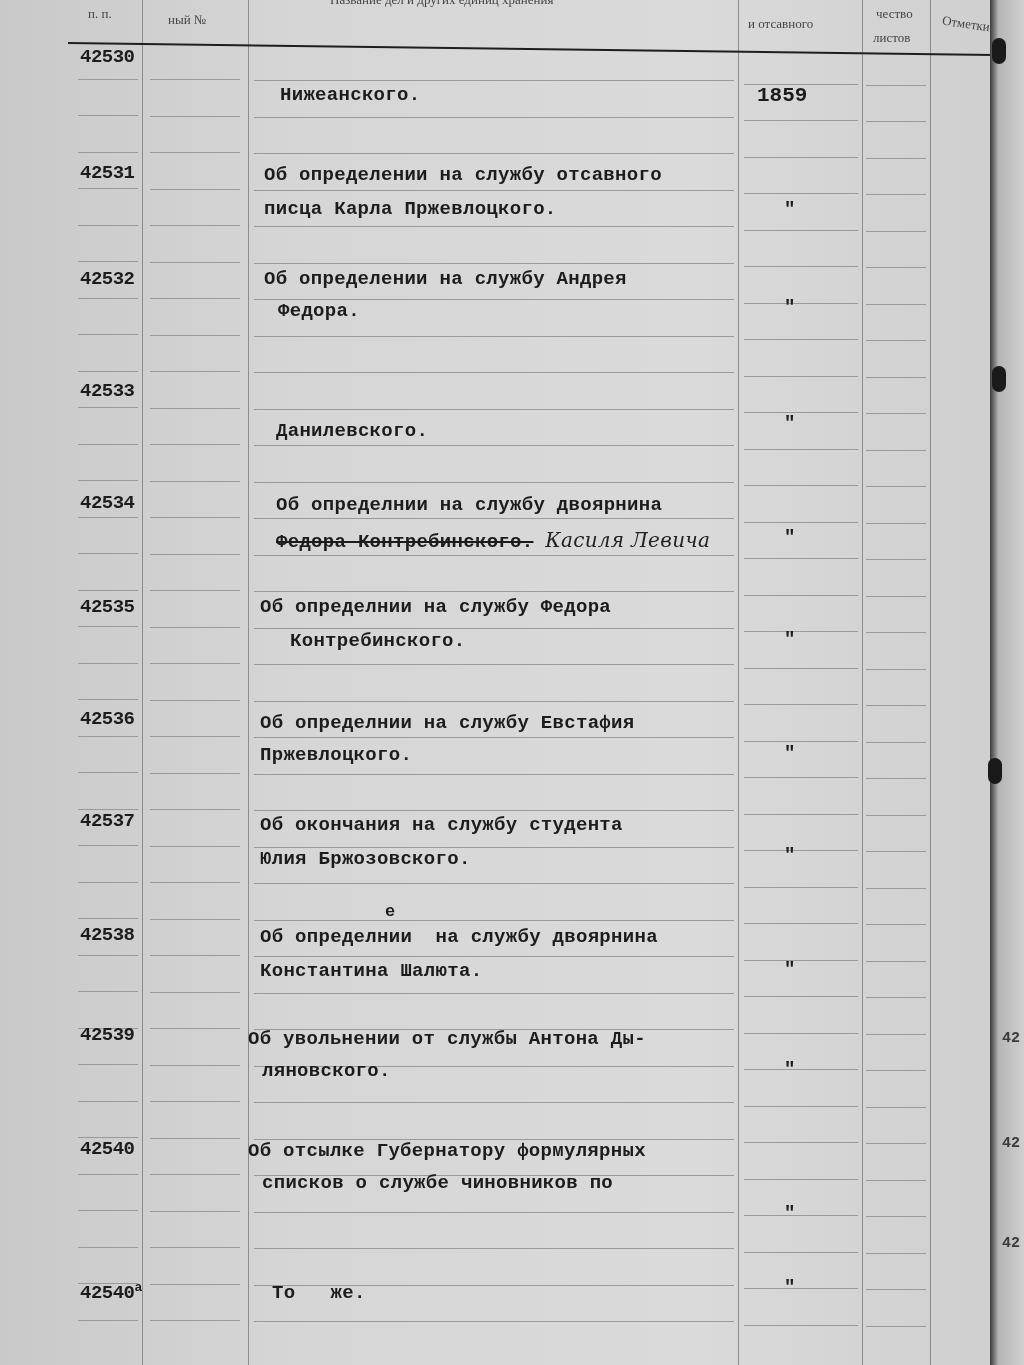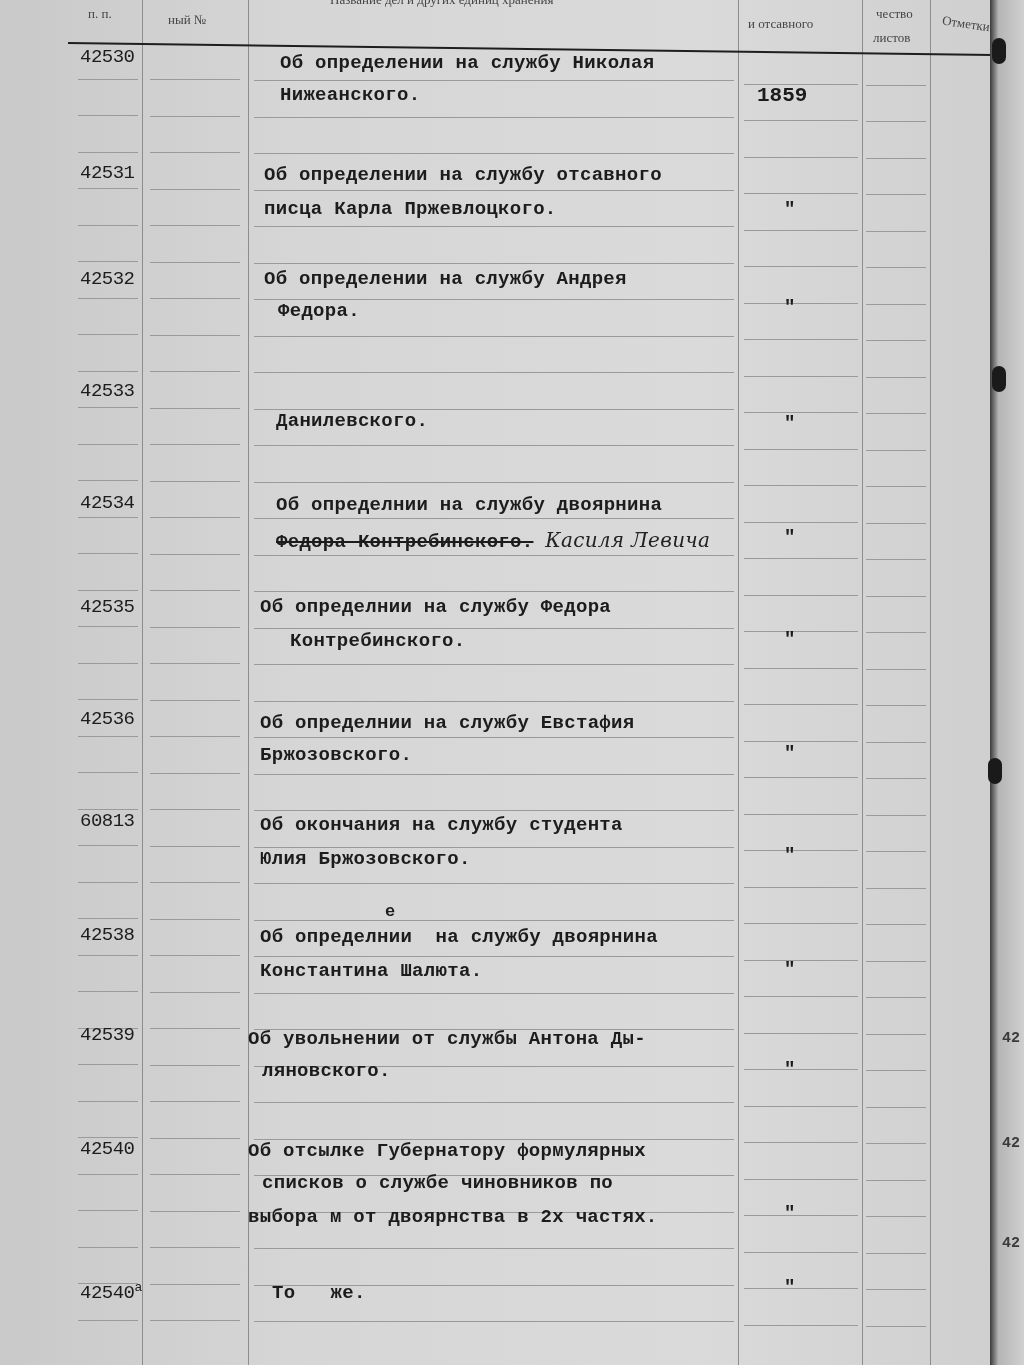--- a/index.html
+++ b/index.html
@@ -27,21 +27,21 @@
   .hdr {
     position: absolute; font-family: "Liberation Serif", "DejaVu Serif", serif;
     font-size: 13px; color: #444; white-space: nowrap;
   }
   .hdr-rule {
     position: absolute; left: 68px; top: 42px; width: 925px; height: 2px; background: #1e1e1e;
     transform: rotate(0.75deg); transform-origin: left center;
   }
   .rule { position: absolute; height: 1px; background: #9a9a9a; }
   .num {
-    position: absolute; left: 80px; font-size: 19px; color: #1c1c1c; font-weight: normal; letter-spacing: -0.5px;
+    position: absolute; left: 80px; font-size: 19px; color: #1c1c1c; font-weight: bold; letter-spacing: -0.5px;
   }
   .num sup { font-size: 13px; }
   .txt {
     position: absolute; font-size: 19px; color: #1c1c1c; font-weight: bold; white-space: nowrap; letter-spacing: 0.3px;
   }
   .strike { text-decoration: line-through; text-decoration-thickness: 2px; }
   .hand {
     font-family: "DejaVu Serif", serif; font-style: italic; font-weight: normal; font-size: 20px; color: #222;
   }
   .ditto { position: absolute; left: 784px; font-size: 19px; font-weight: bold; color: #1c1c1c; }
@@ -242,75 +242,73 @@
       <div class="rule" style="left: 78px; width: 60px; top: 1320px;"></div>
       <div class="rule" style="left: 150px; width: 90px; top: 1320px;"></div>
       <div class="rule" style="left: 254px; width: 480px; top: 1321px;"></div>
       <div class="rule" style="left: 744px; width: 114px; top: 1325px;"></div>
       <div class="rule" style="left: 866px; width: 60px; top: 1326px;"></div>
     </div>
 
   <div class="year">1859</div>
 
   <div class="num" style="top:46px">42530</div>
-  <div class="txt" style="left:280px;top:52px">Об определении на службу Николая</div>
   <div class="txt" style="left:280px;top:84px">Нижеанского.</div>
 
   <div class="num" style="top:162px">42531</div>
   <div class="txt" style="left:264px;top:198px">писца Карла Пржевлоцкого.</div>
   <div class="txt" style="left:264px;top:164px">Об определении на службу отсавного</div>
   <div class="ditto" style="top:198px">"</div>
 
   <div class="num" style="top:268px">42532</div>
   <div class="txt" style="left:264px;top:268px">Об определении на службу Андрея</div>
   <div class="txt" style="left:278px;top:300px">Федора.</div>
   <div class="ditto" style="top:296px">"</div>
 
   <div class="num" style="top:380px">42533</div>
-  <div class="txt" style="left:276px;top:410px">Данилевского.</div>
+  <div class="txt" style="left:276px;top:420px">Данилевского.</div>
   <div class="ditto" style="top:412px">"</div>
 
   <div class="num" style="top:492px">42534</div>
   <div class="txt" style="left:276px;top:494px">Об определнии на службу двоярнина</div>
   <div class="txt" style="left:276px;top:528px">
     <span class="strike">Федора Контребинского.</span>
     <span class="hand">Касиля Левича</span>
   </div>
   <div class="ditto" style="top:526px">"</div>
 
   <div class="num" style="top:596px">42535</div>
   <div class="txt" style="left:260px;top:596px">Об определнии на службу Федора</div>
   <div class="txt" style="left:290px;top:630px">Контребинского.</div>
   <div class="ditto" style="top:628px">"</div>
 
   <div class="num" style="top:708px">42536</div>
   <div class="txt" style="left:260px;top:712px">Об определнии на службу Евстафия</div>
-  <div class="txt" style="left:260px;top:744px">Бржозовского.</div>
+  <div class="txt" style="left:260px;top:744px">Пржевлоцкого.</div>
   <div class="ditto" style="top:742px">"</div>
 
-  <div class="num" style="top:810px">60813</div>
+  <div class="num" style="top:810px">42537</div>
   <div class="txt" style="left:260px;top:814px">Об окончания на службу студента</div>
   <div class="txt" style="left:260px;top:848px">Юлия Бржозовского.</div>
   <div class="ditto" style="top:844px">"</div>
 
   <div class="above-e">е</div>
   <div class="num" style="top:924px">42538</div>
   <div class="txt" style="left:260px;top:926px;white-space:pre">Об определнии  на службу двоярнина</div>
   <div class="txt" style="left:260px;top:960px">Константина Шалюта.</div>
   <div class="ditto" style="top:958px">"</div>
 
   <div class="num" style="top:1024px">42539</div>
   <div class="txt" style="left:248px;top:1028px">Об увольнении от службы Антона Ды-</div>
   <div class="txt" style="left:262px;top:1060px">ляновского.</div>
   <div class="ditto" style="top:1058px">"</div>
 
   <div class="num" style="top:1138px">42540</div>
   <div class="txt" style="left:262px;top:1172px">списков о службе чиновников по</div>
   <div class="txt" style="left:248px;top:1140px">Об отсылке Губернатору формулярных</div>
-  <div class="txt" style="left:248px;top:1206px">выбора м от двоярнства в 2х частях.</div>
   <div class="ditto" style="top:1202px">"</div>
 
   <div class="num" style="top:1280px">
     <span>42540</span><sup>а</sup>
   </div>
   <div class="txt" style="left:272px;top:1282px;white-space:pre">То   же.</div>
   <div class="ditto" style="top:1276px">"</div>
 </div>
 
 <div class="right-edge">

